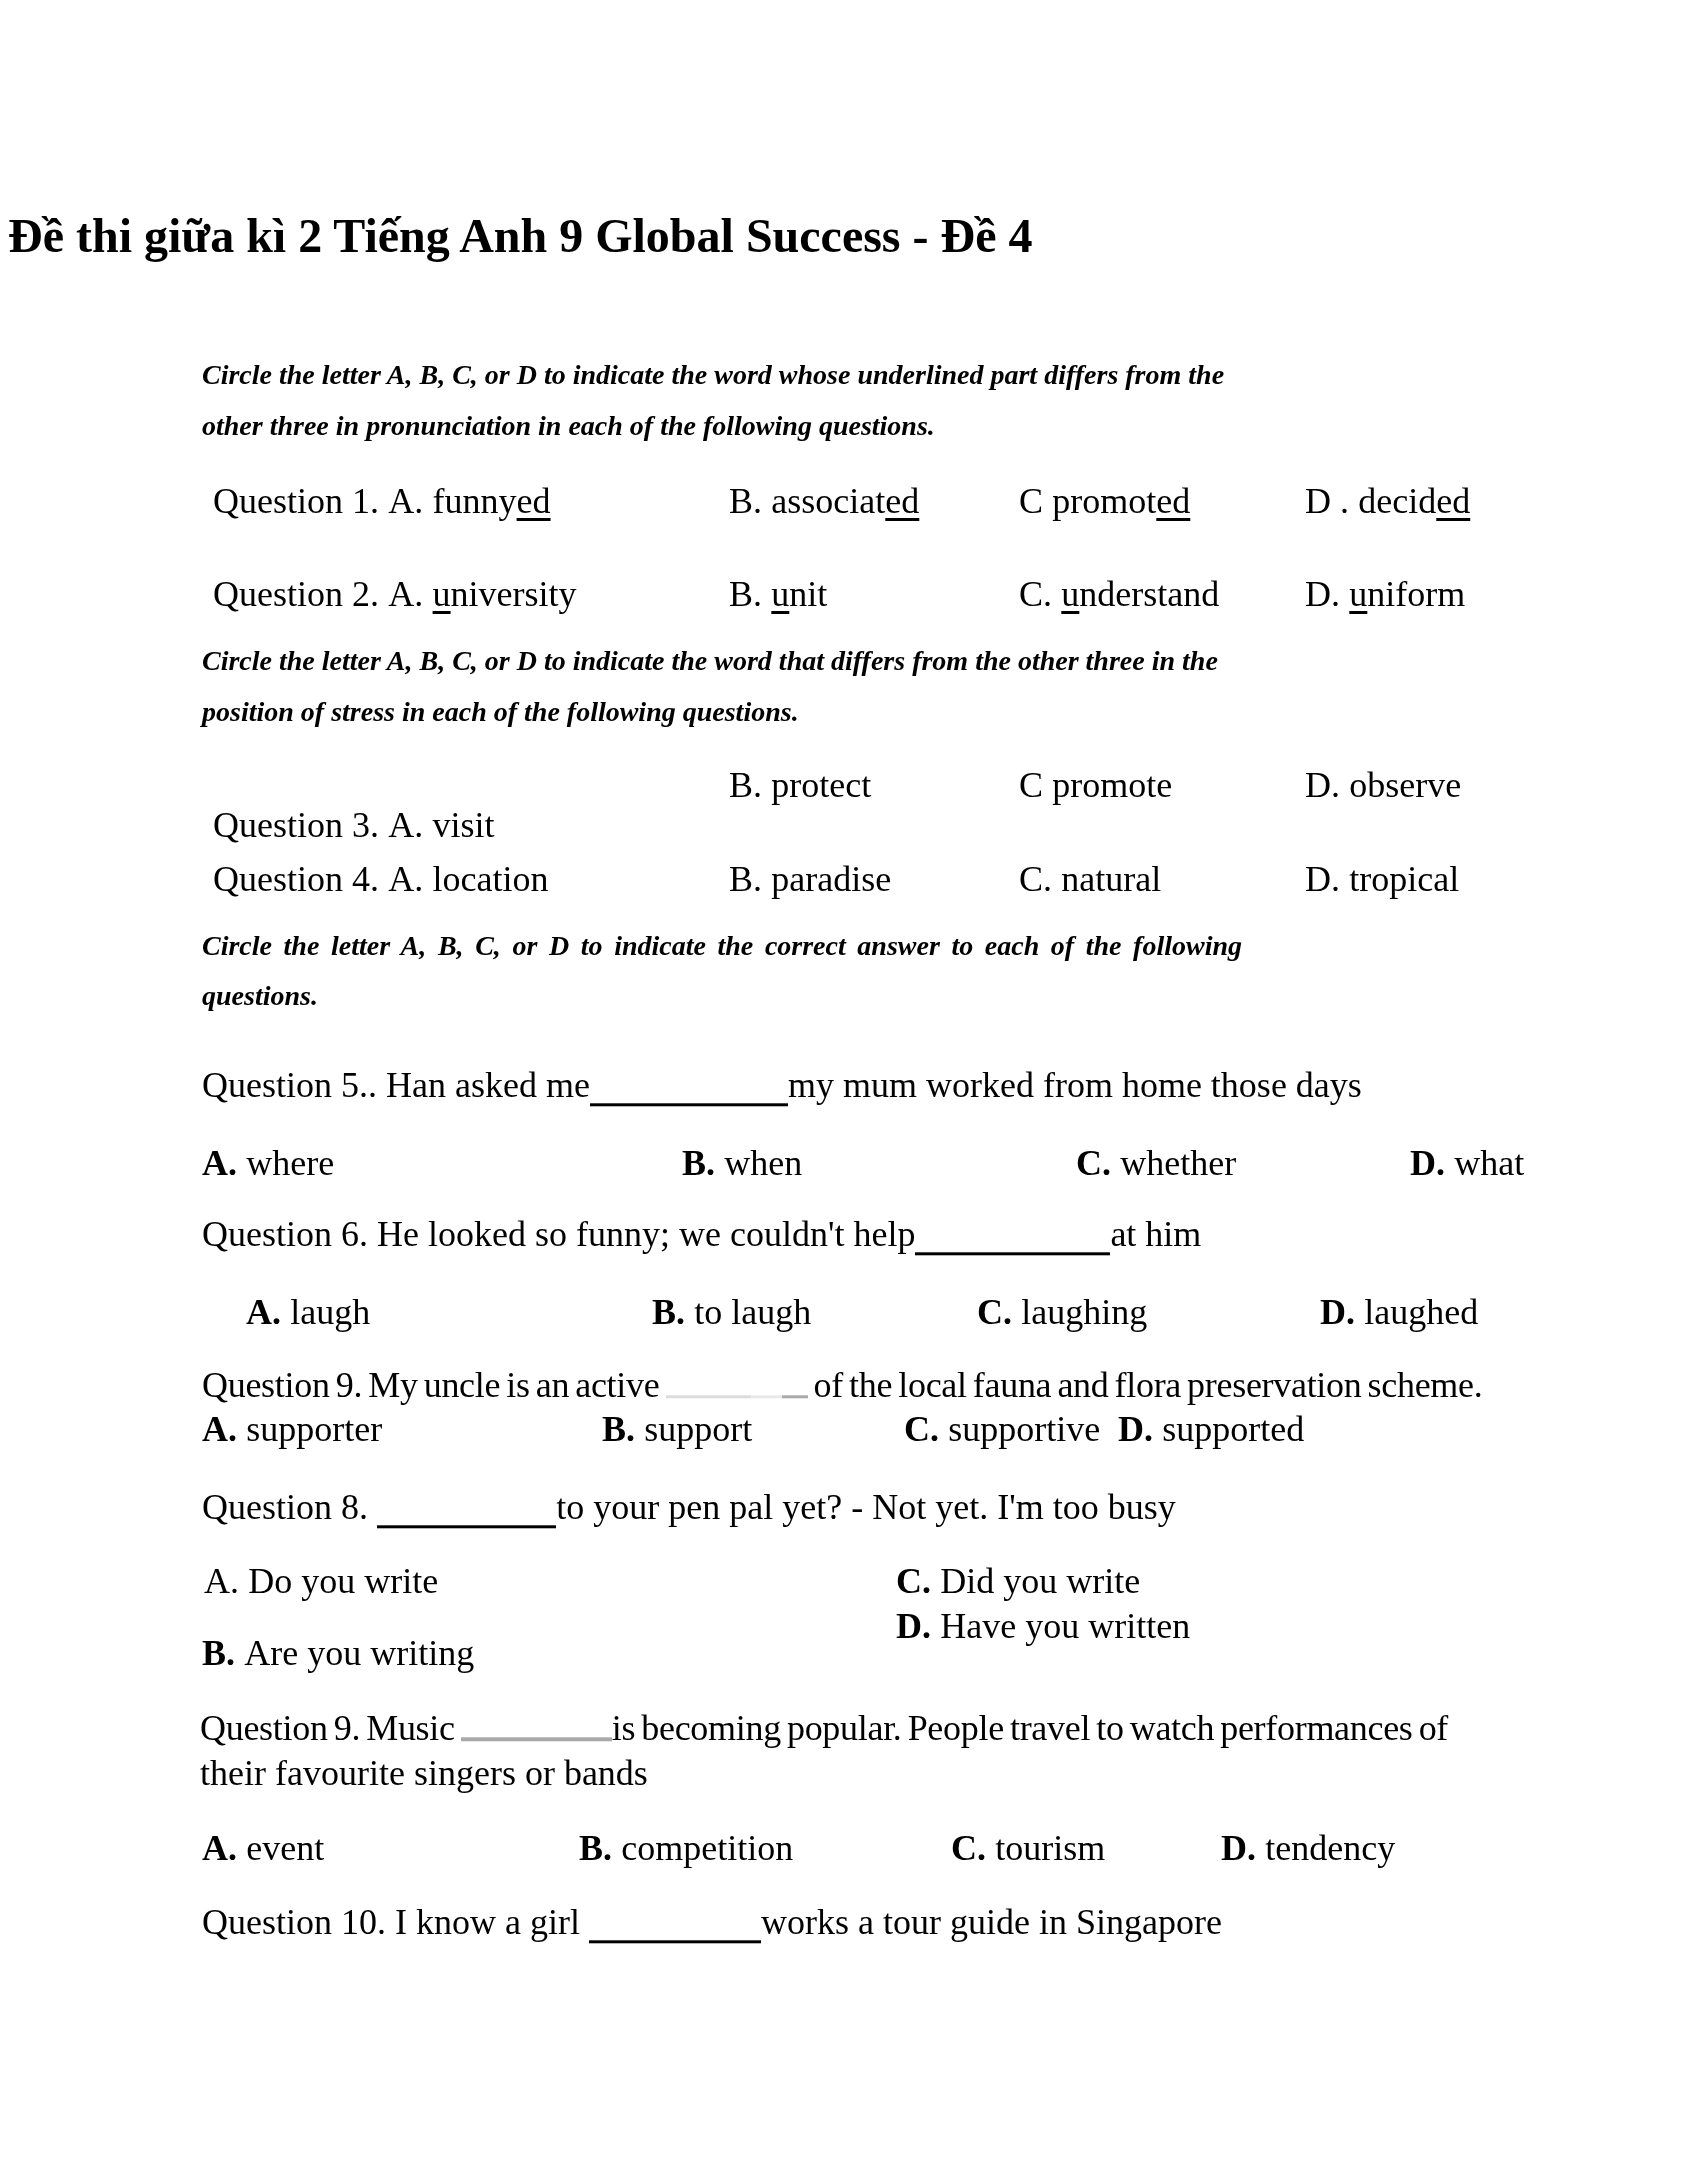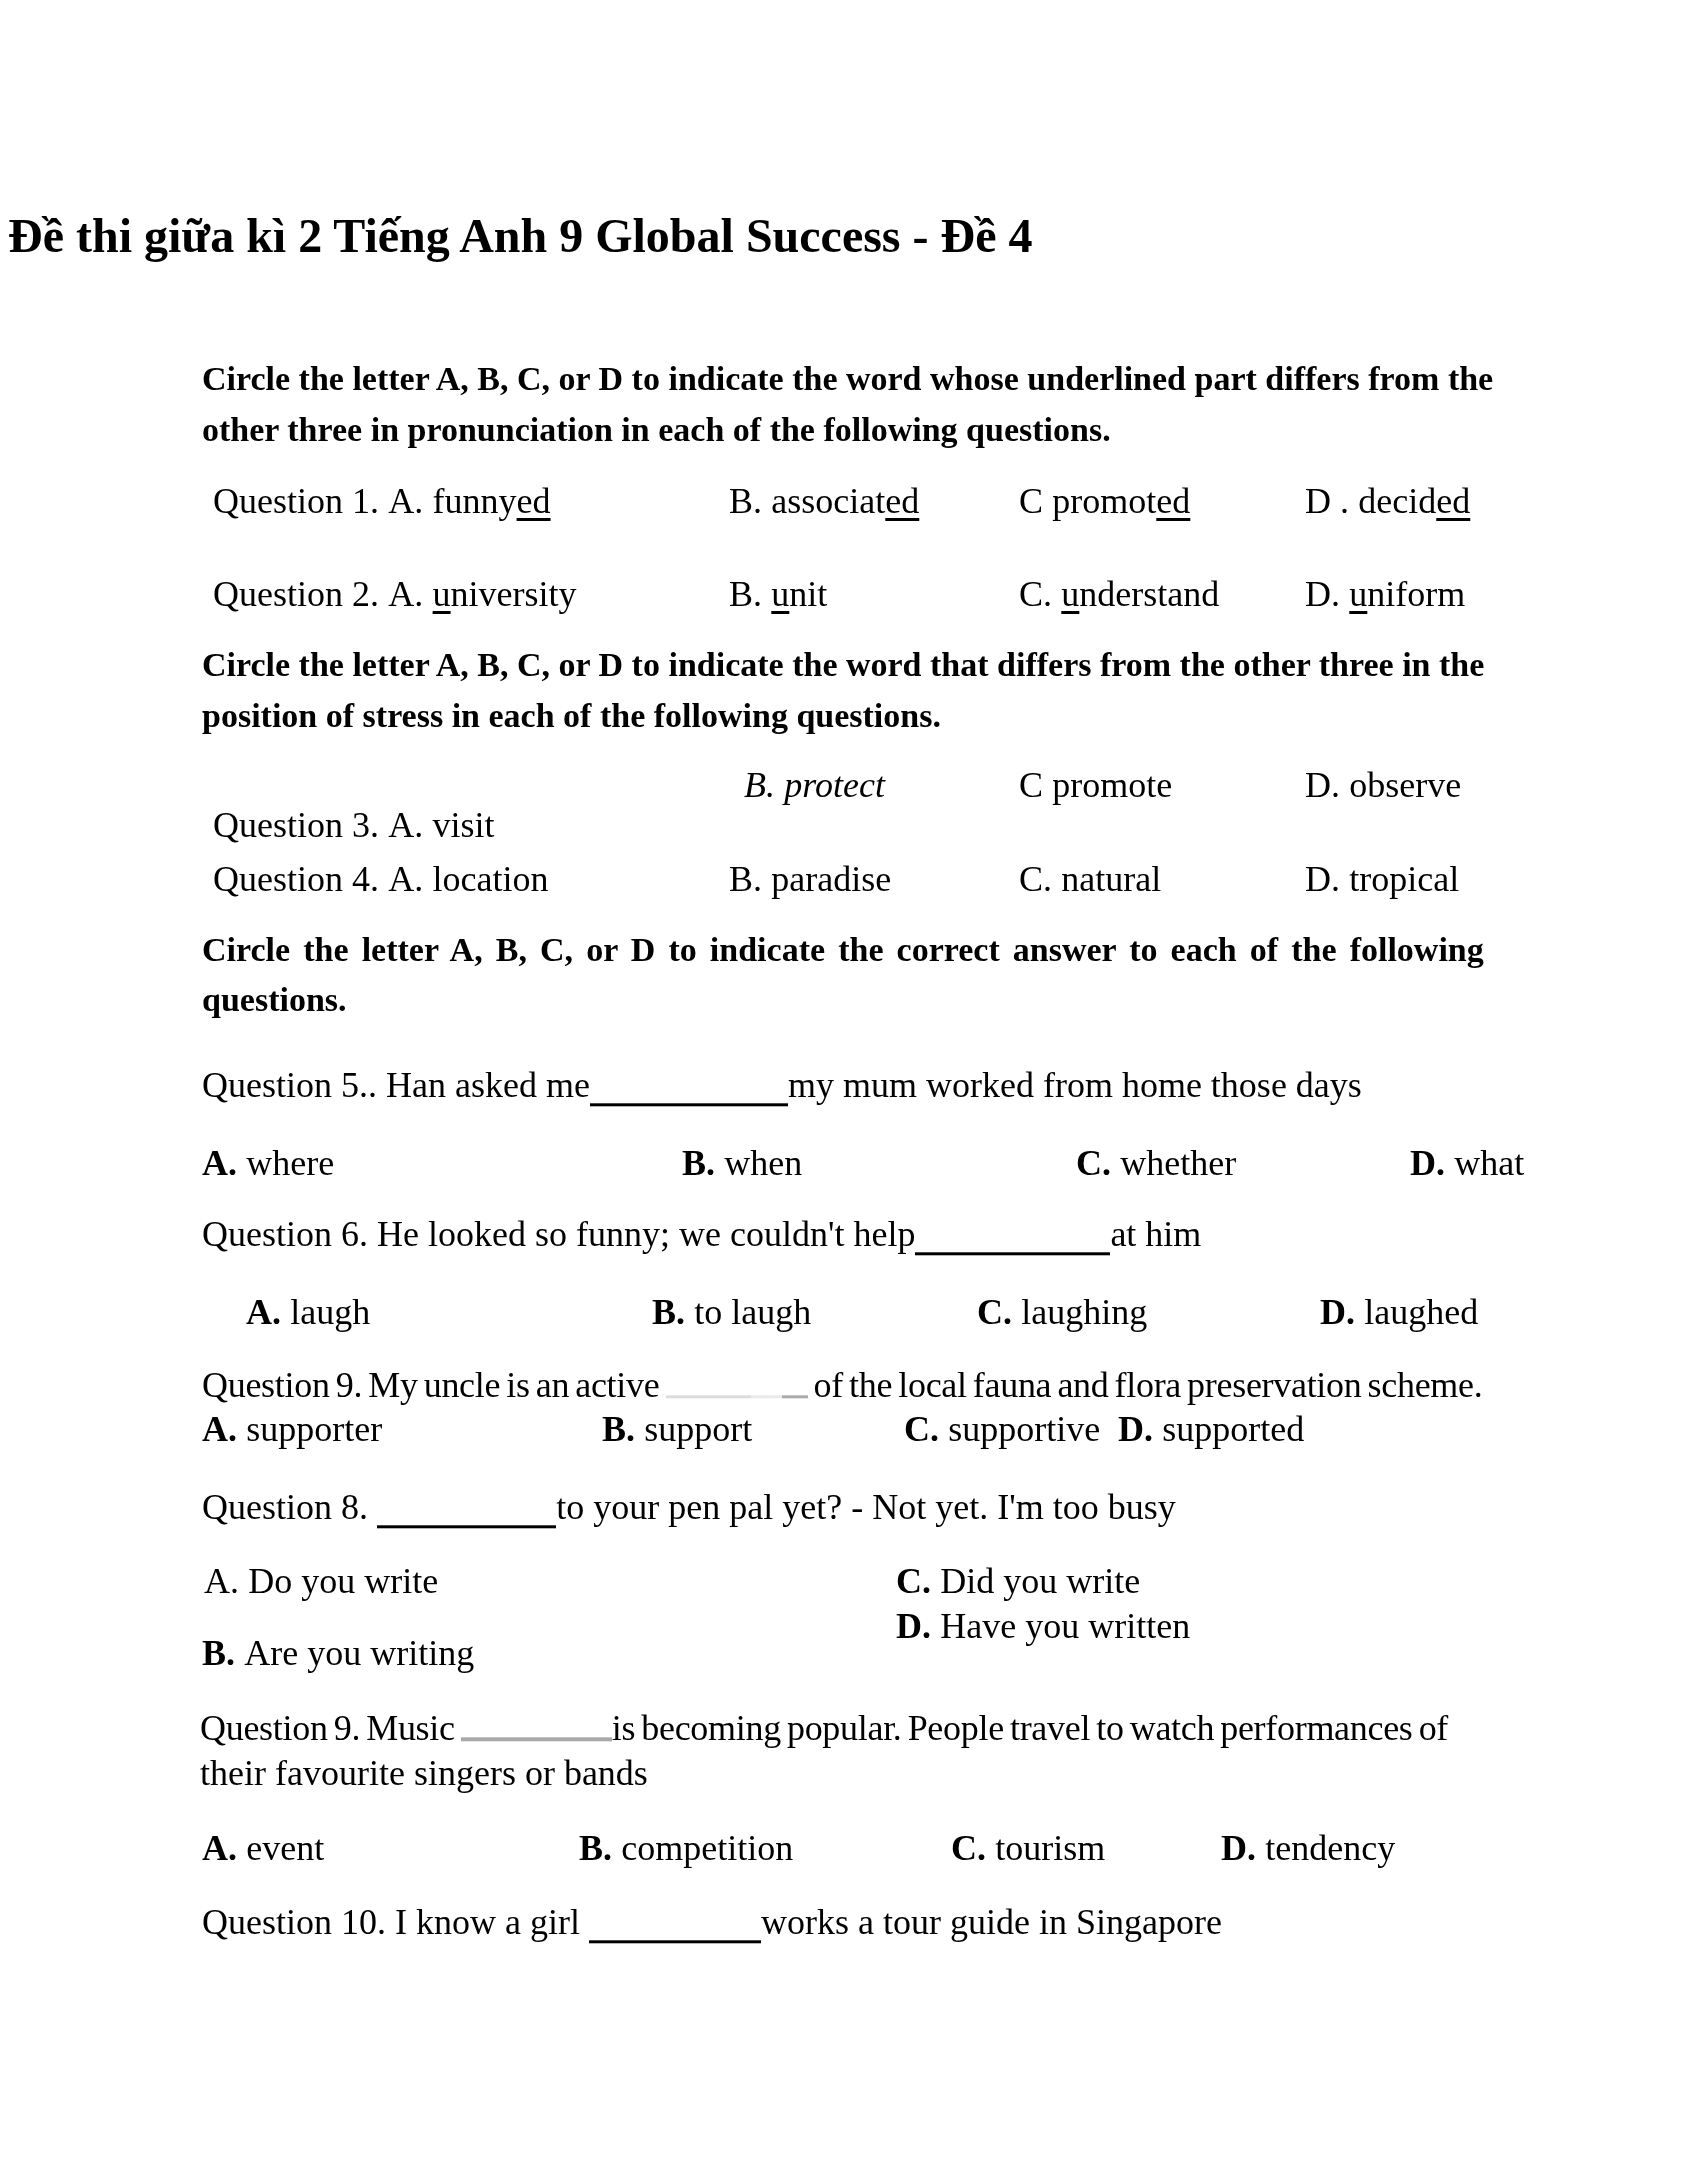--- a/index.html
+++ b/index.html
@@ -19,21 +19,22 @@
     line-height:1.15;
   }
   .title{
     left:8px; width:1687px;
     text-align:left;
     font-size:48px;
     font-weight:bold;
   }
   .instr{
     font-weight:bold;
-    font-size:34px;
+    font-style:italic;
+    font-size:28px;
   }
   .b{font-weight:bold;}
   .qlabel{font-weight:normal;}
   .opt{position:absolute;white-space:nowrap;}
   .ol{margin-right:9.3px;}
   u{
     text-decoration:underline;
     text-decoration-thickness:3.3px;
     text-underline-offset:5.3px;
   }
@@ -93,21 +94,21 @@
   <div class="opt line" style="top:574px;left:1305px;">
     <span class="ol">D.</span><span><span></span><u>u</u><span>niform</span></span>
   </div>
 
   <div class="line instr" style="top:645px;left:202px;">Circle the letter A, B, C, or D to indicate the word that differs from the other three in the</div>
   <div class="line instr" style="top:696px;left:202px;">position of stress in each of the following questions.</div>
 
   <div class="line" style="top:765px;left:213px;margin-top:40px;">
     <span class="qlabel ol">Question 3.</span><span class="ol">A.</span><span>visit</span>
   </div>
-  <div class="opt line" style="top:765px;left:744px;font-style:italic;"><span class="ol">B.</span><span>protect</span></div>
+  <div class="opt line" style="top:765px;left:729px;"><span class="ol">B.</span><span>protect</span></div>
   <div class="opt line" style="top:765px;left:1019px;"><span class="ol">C</span><span>promote</span></div>
   <div class="opt line" style="top:765px;left:1305px;"><span class="ol">D.</span><span>observe</span></div>
 
   <div class="line" style="top:859px;left:213px;">
     <span class="qlabel ol">Question 4.</span><span class="ol">A.</span><span>location</span>
   </div>
   <div class="opt line" style="top:859px;left:729px;"><span class="ol">B.</span><span>paradise</span></div>
   <div class="opt line" style="top:859px;left:1019px;"><span class="ol">C.</span><span>natural</span></div>
   <div class="opt line" style="top:859px;left:1305px;"><span class="ol">D.</span><span>tropical</span></div>
 

